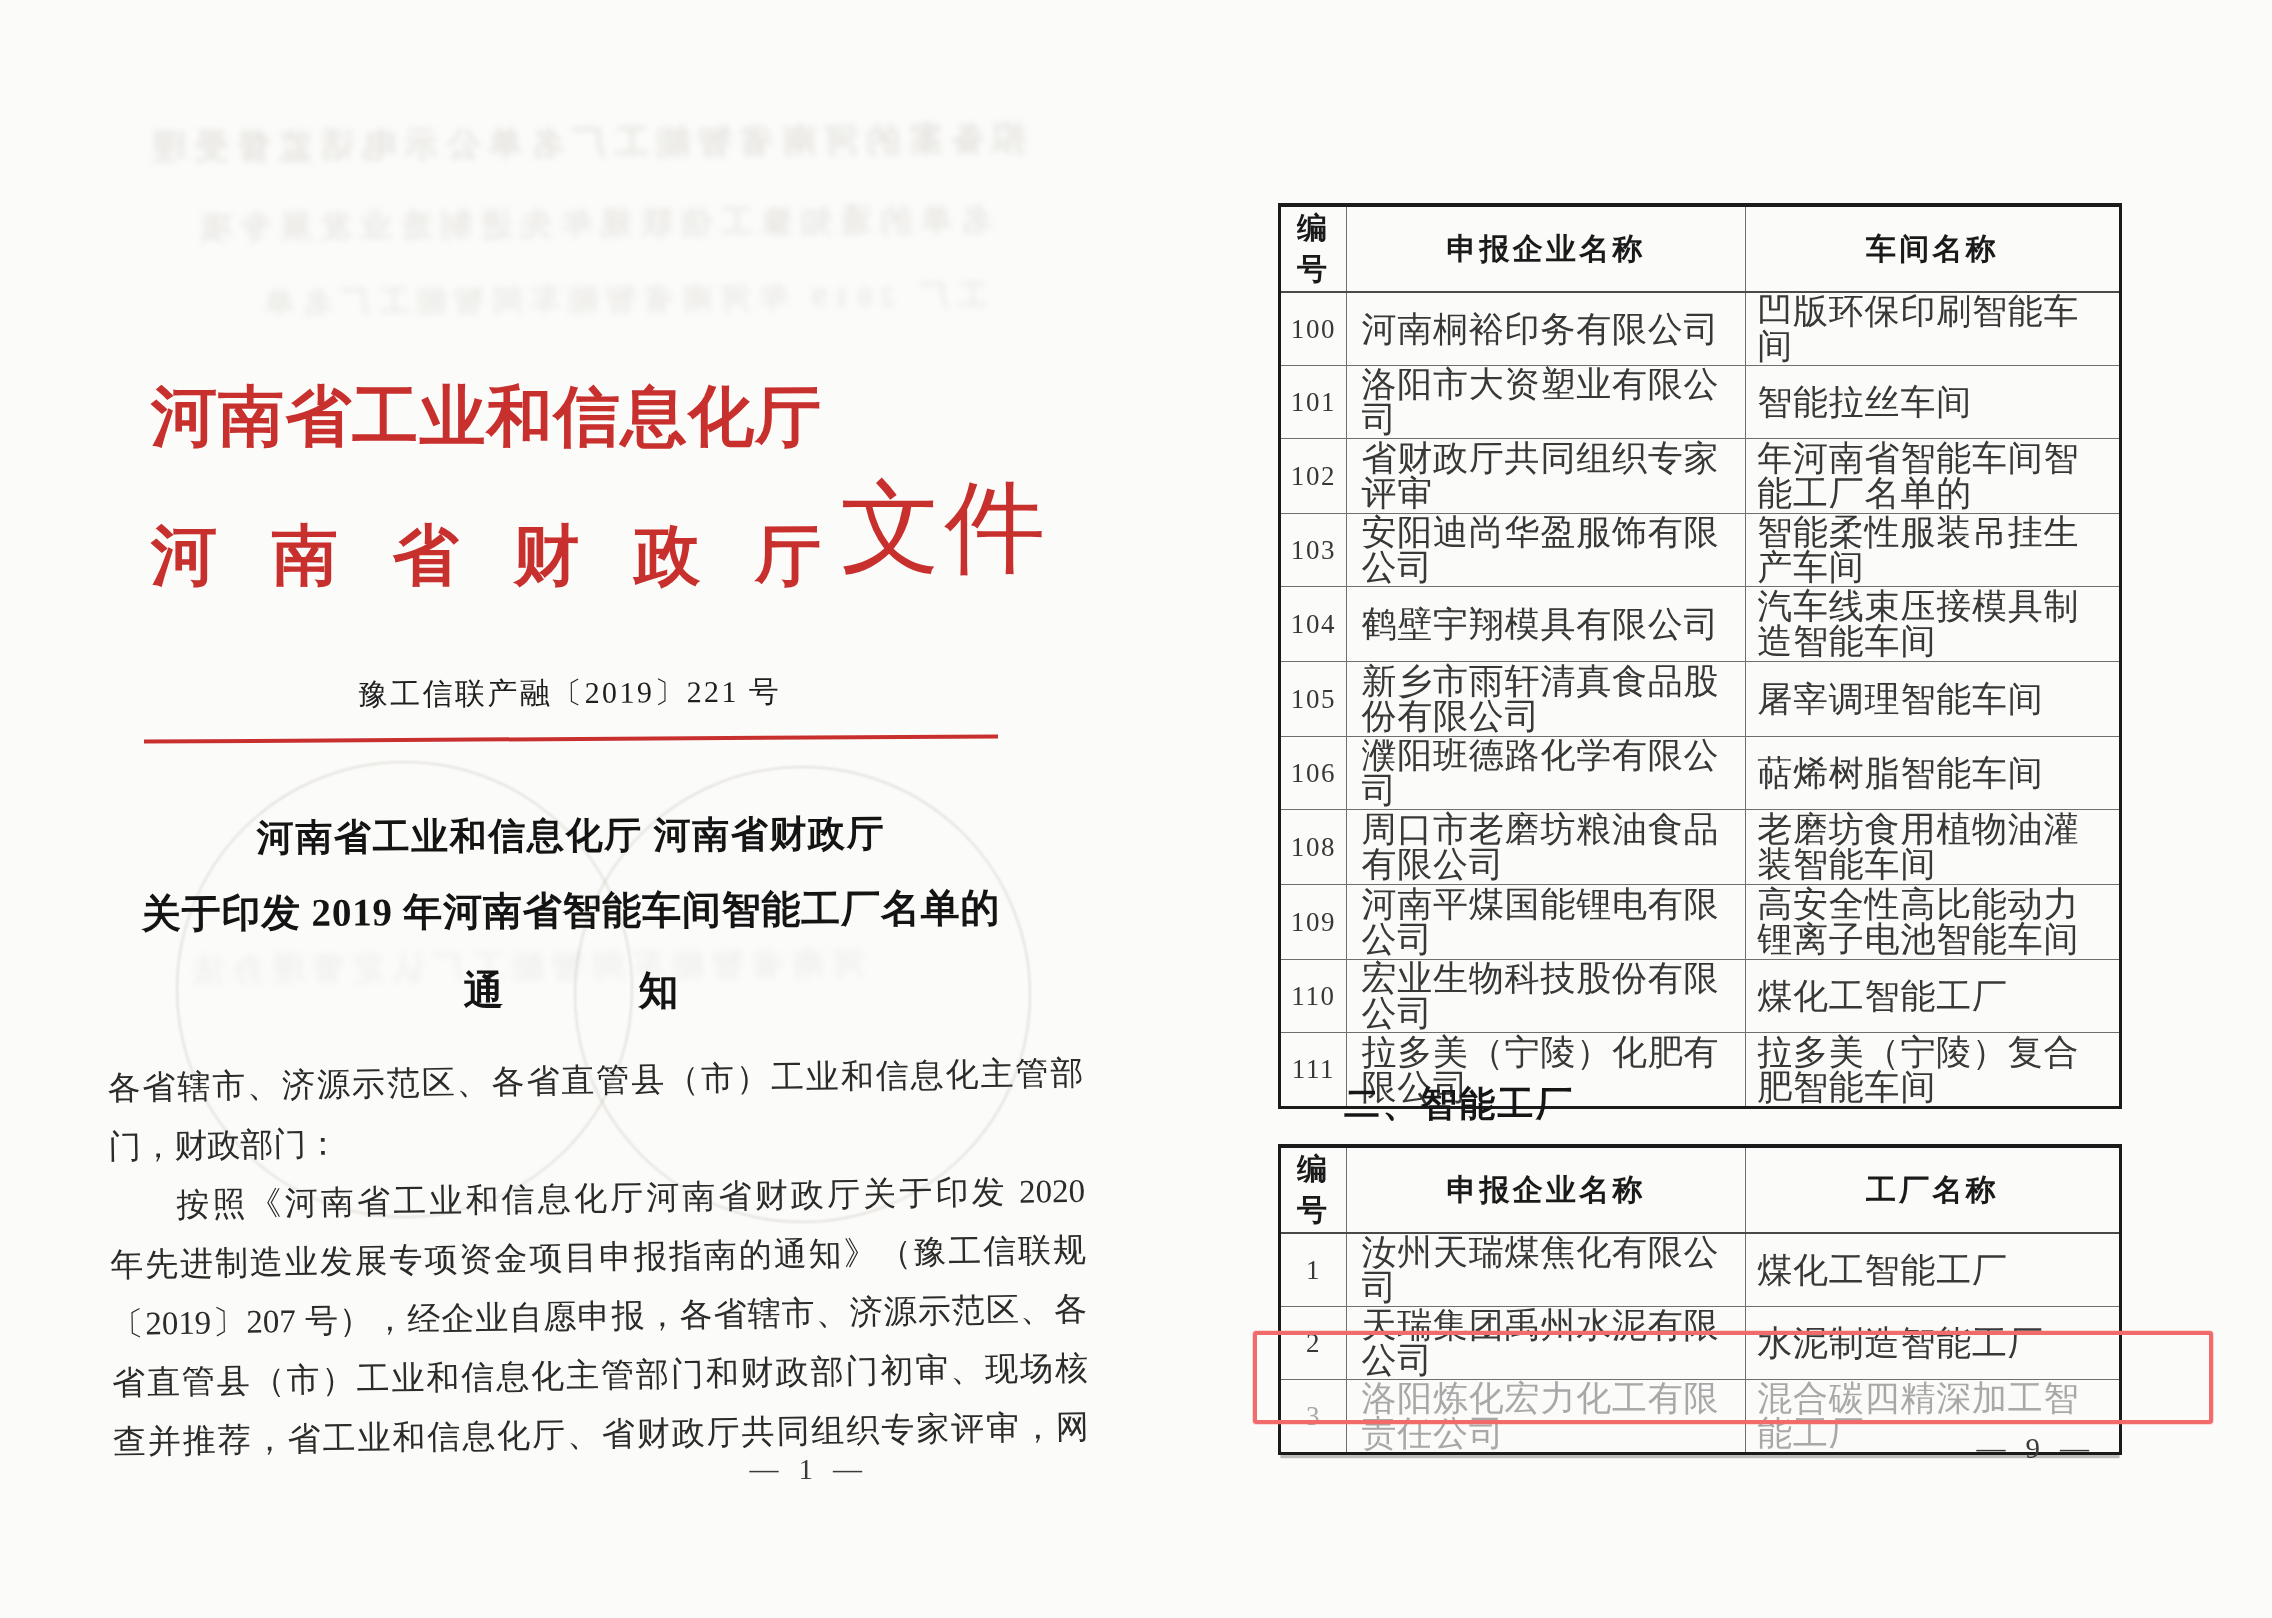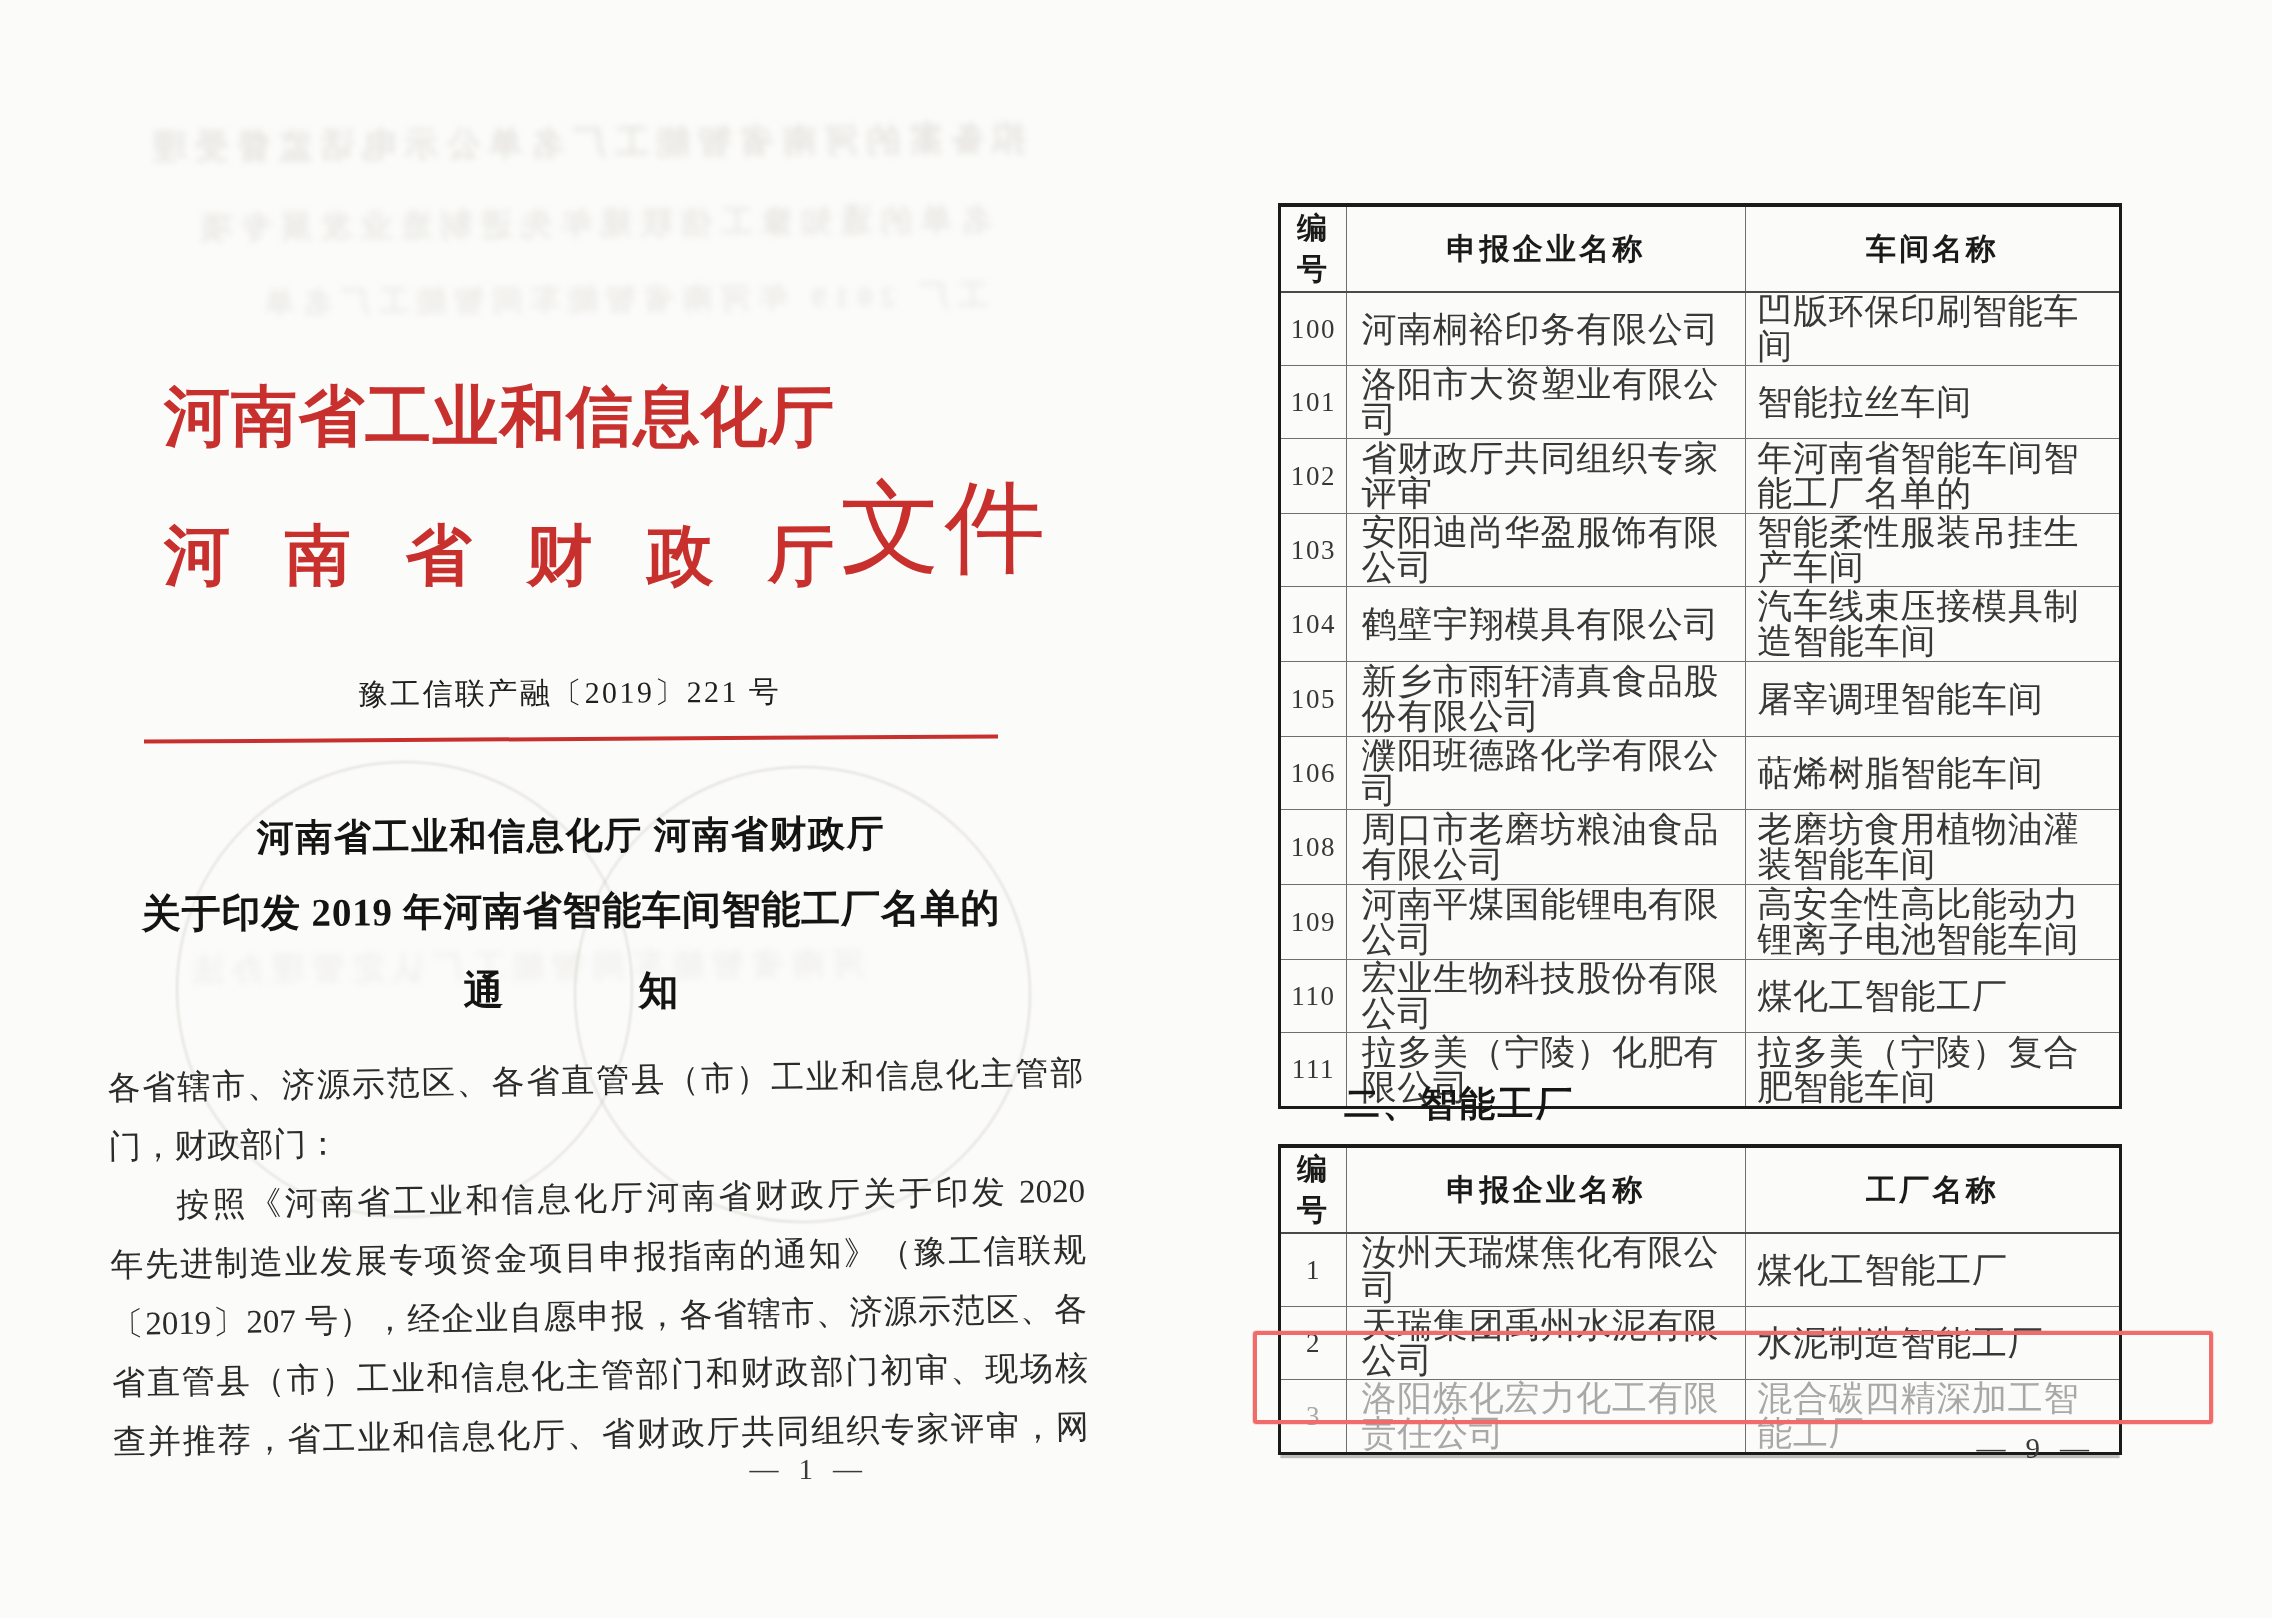--- a/index.html
+++ b/index.html
@@ -16,21 +16,21 @@
     transform:scaleX(-1) rotate(.6deg);letter-spacing:8px;white-space:nowrap;
     font-weight:bold;pointer-events:none;
   }
   .seal-ring{
     position:absolute;border-radius:50%;
     border:2.4px solid rgba(178,168,152,.30);
     filter:blur(1.2px);pointer-events:none;
   }
   
   .red-line{
-    position:absolute;left:164px;width:670px;height:83px;line-height:83px;
+    position:absolute;left:151px;width:670px;height:83px;line-height:83px;
     color:var(--accent,#c8302e);font-weight:bold;font-size:66px;
     text-align:justify;text-align-last:justify;white-space:nowrap;
   }
   #file-suffix{
     position:absolute;left:840px;top:442px;width:208px;height:172px;line-height:172px;
     color:var(--accent,#c8302e);font-weight:normal;font-size:101px;letter-spacing:3.2px;
     white-space:nowrap;
   }
   #doc-number{
     position:absolute;left:204px;top:673px;width:731px;height:42px;

